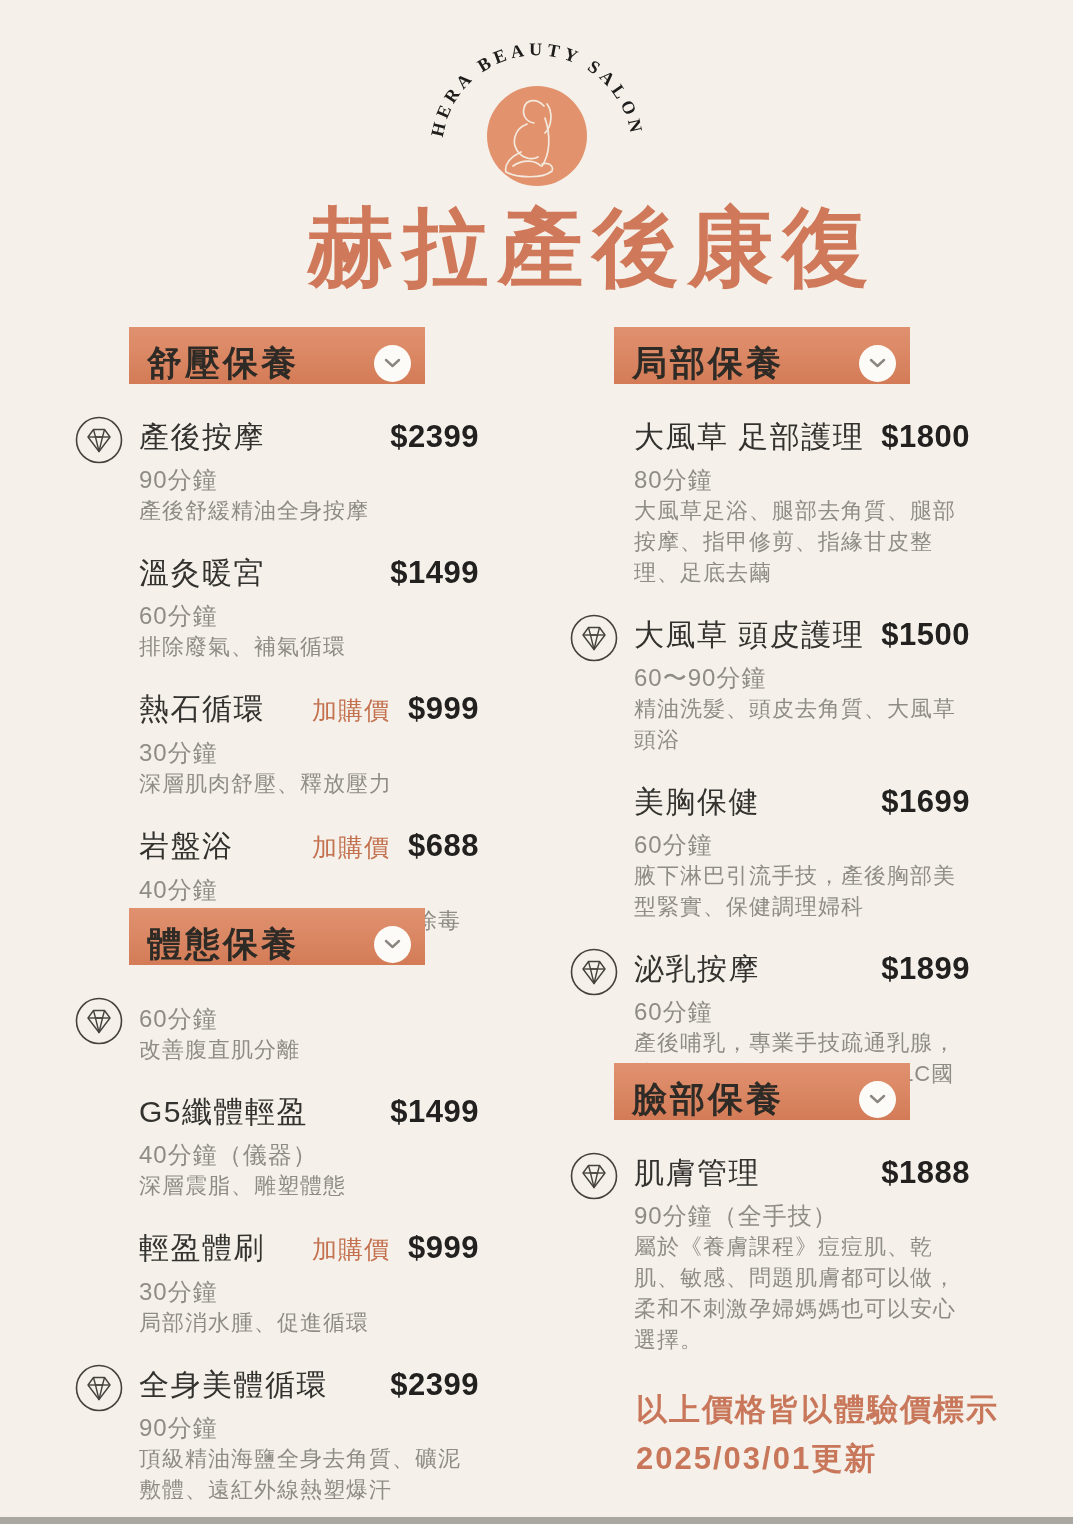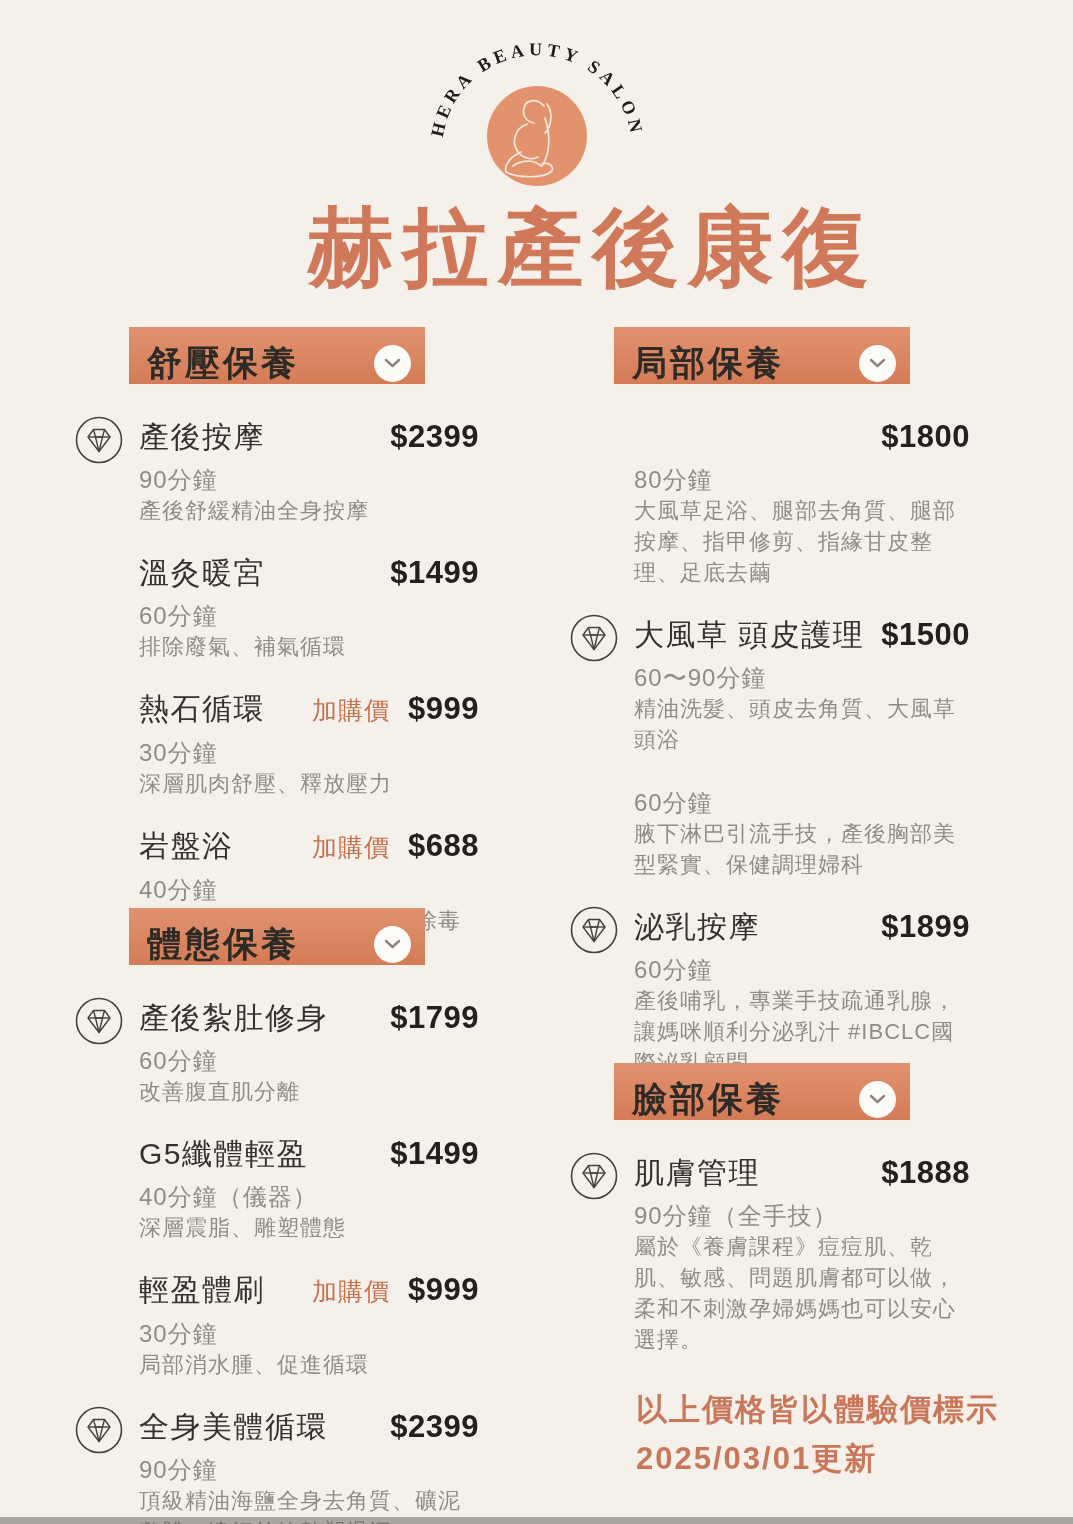--- a/index.html
+++ b/index.html
@@ -308,27 +308,20 @@
         <circle cx="24" cy="24" r="22.5" fill="none" stroke="#45423E" stroke-width="1.6"></circle>
         <g fill="none" stroke="#45423E" stroke-width="1.4" stroke-linejoin="round">
           <path d="M 13 21 L 18.5 13.5 L 29.5 13.5 L 35 21 L 24 35.5 Z"></path>
           <path d="M 13 21 H 35"></path>
           <path d="M 18.5 13.5 L 20.5 21 L 24 35.5 L 27.5 21 L 29.5 13.5"></path>
           <path d="M 20.5 21 H 27.5"></path>
         </g>
       </svg>
     </div>
     <div class="item-body">
-      <div class="item-top">
-        <span class="item-name">產後紮肚修身</span>
-        <span class="right-group">
-
-          <span class="price">$1799</span>
-        </span>
-      </div>
       <div class="duration">60分鐘</div>
       <div class="desc">改善腹直肌分離</div>
     </div>
   </div>
 
   <div class="item">
     <div class="icon-cell">
       <svg class="diamond-badge hidden" viewBox="0 0 48 48">
         <circle cx="24" cy="24" r="22.5" fill="none" stroke="#45423E" stroke-width="1.6"></circle>
         <g fill="none" stroke="#45423E" stroke-width="1.4" stroke-linejoin="round">
@@ -421,20 +414,21 @@
         <g fill="none" stroke="#45423E" stroke-width="1.4" stroke-linejoin="round">
           <path d="M 13 21 L 18.5 13.5 L 29.5 13.5 L 35 21 L 24 35.5 Z"></path>
           <path d="M 13 21 H 35"></path>
           <path d="M 18.5 13.5 L 20.5 21 L 24 35.5 L 27.5 21 L 29.5 13.5"></path>
           <path d="M 20.5 21 H 27.5"></path>
         </g>
       </svg>
     </div>
     <div class="item-body">
       <div class="item-top">
+        <span class="item-name">大風草 足部護理</span>
         <span class="right-group">
 
           <span class="price">$1800</span>
         </span>
       </div>
       <div class="duration">80分鐘</div>
       <div class="desc">大風草足浴、腿部去角質、腿部按摩、指甲修剪、指緣甘皮整理、足底去繭</div>
     </div>
   </div>
 
@@ -469,20 +463,27 @@
         <circle cx="24" cy="24" r="22.5" fill="none" stroke="#45423E" stroke-width="1.6"></circle>
         <g fill="none" stroke="#45423E" stroke-width="1.4" stroke-linejoin="round">
           <path d="M 13 21 L 18.5 13.5 L 29.5 13.5 L 35 21 L 24 35.5 Z"></path>
           <path d="M 13 21 H 35"></path>
           <path d="M 18.5 13.5 L 20.5 21 L 24 35.5 L 27.5 21 L 29.5 13.5"></path>
           <path d="M 20.5 21 H 27.5"></path>
         </g>
       </svg>
     </div>
     <div class="item-body">
+      <div class="item-top">
+        <span class="item-name">美胸保健</span>
+        <span class="right-group">
+
+          <span class="price">$1699</span>
+        </span>
+      </div>
       <div class="duration">60分鐘</div>
       <div class="desc">腋下淋巴引流手技，產後胸部美型緊實、保健調理婦科</div>
     </div>
   </div>
 
   <div class="item">
     <div class="icon-cell">
       <svg class="diamond-badge" viewBox="0 0 48 48">
         <circle cx="24" cy="24" r="22.5" fill="none" stroke="#45423E" stroke-width="1.6"></circle>
         <g fill="none" stroke="#45423E" stroke-width="1.4" stroke-linejoin="round">

